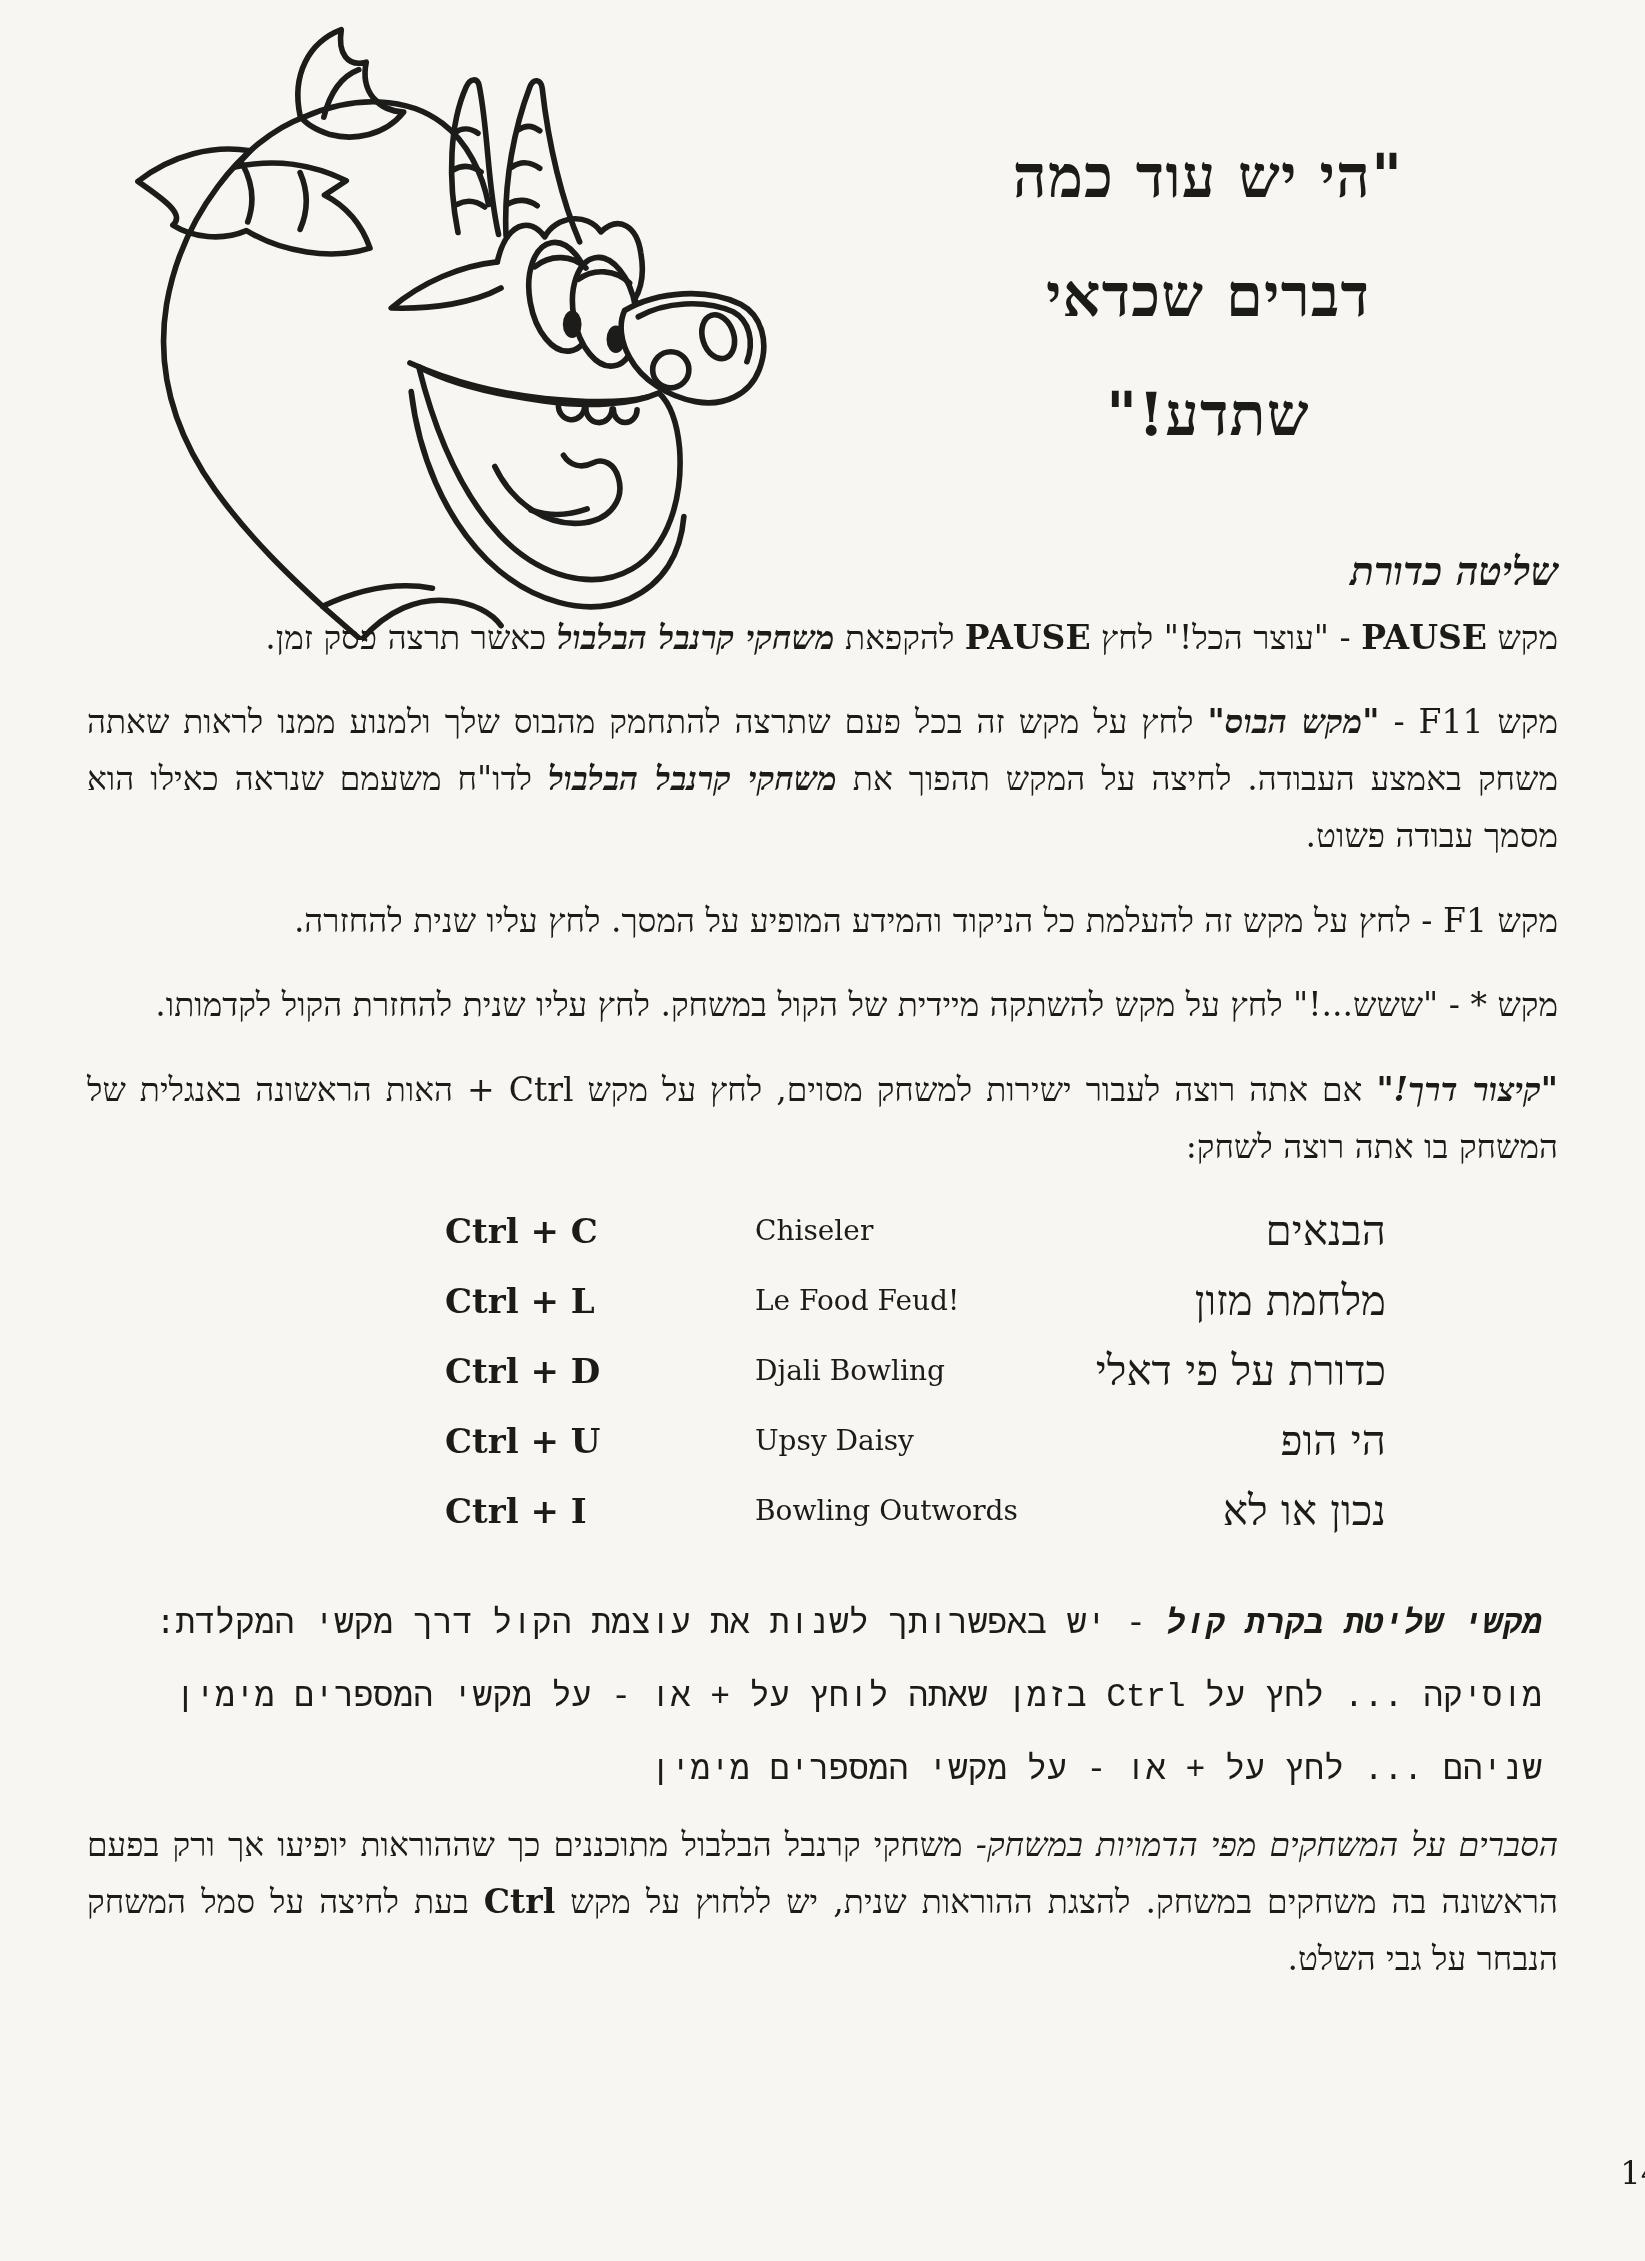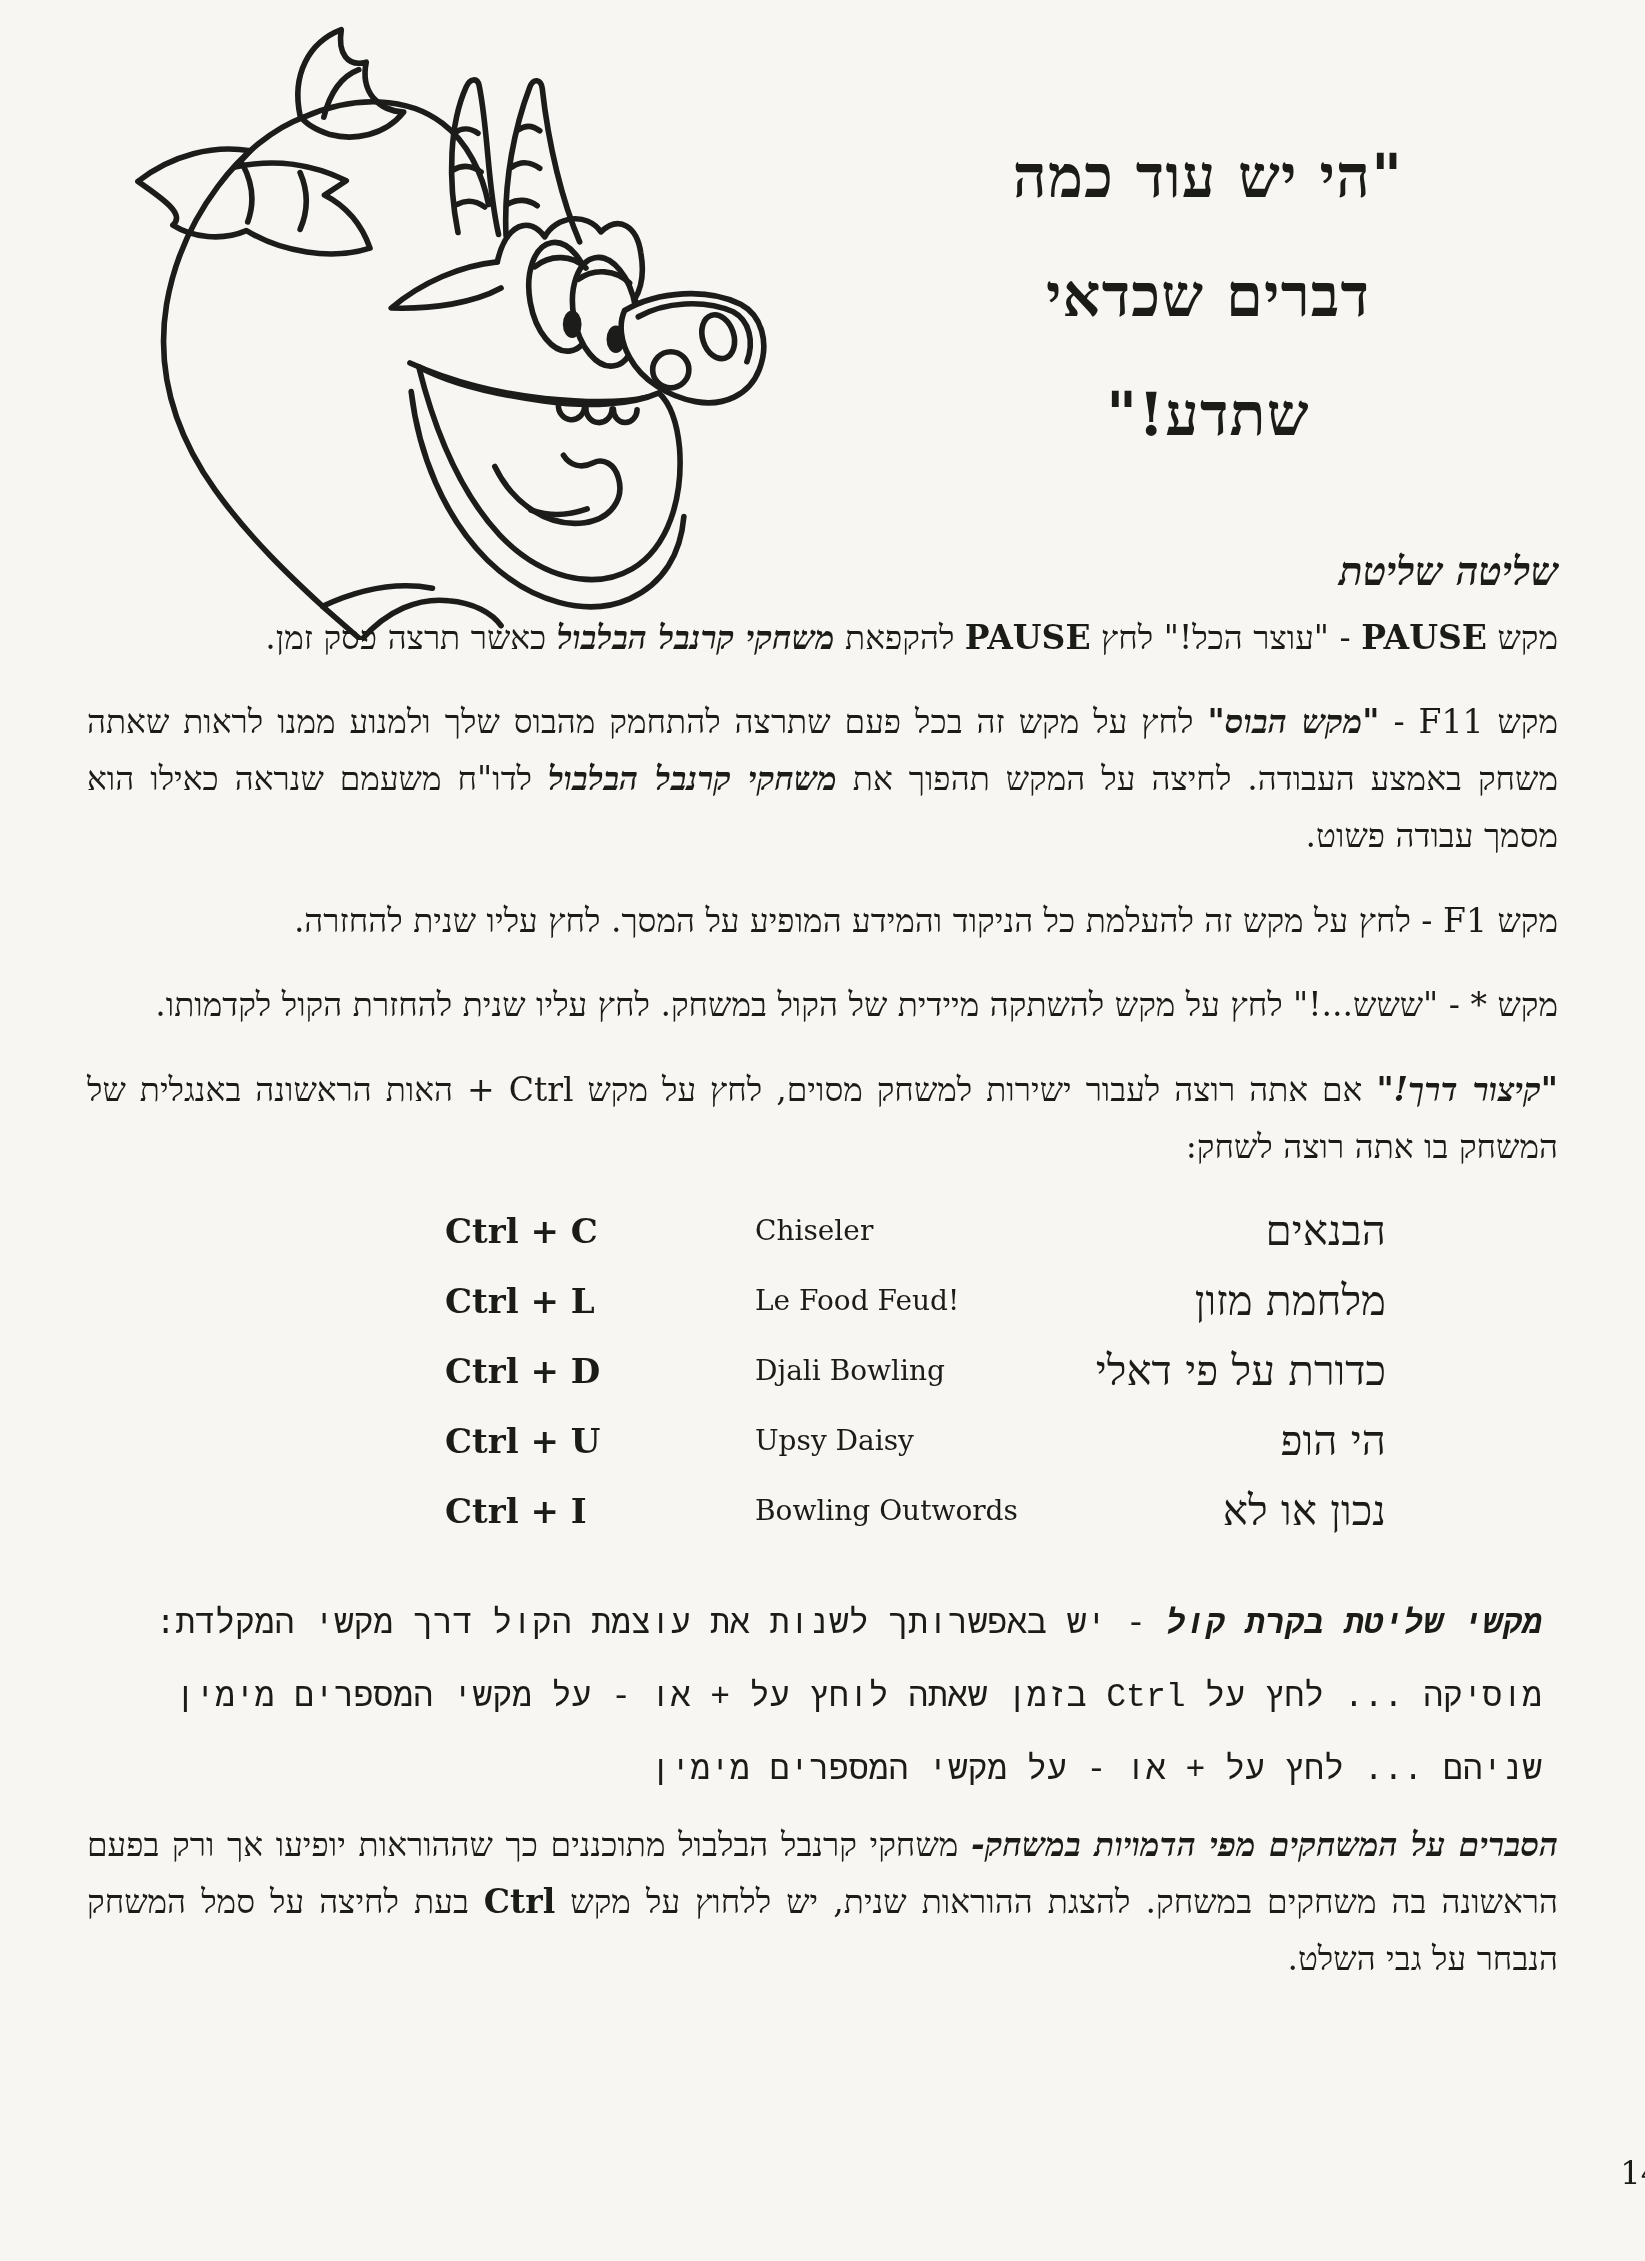--- a/index.html
+++ b/index.html
@@ -115,21 +115,21 @@
     <path d="M 428,1000 C 470,952 520,932 568,937 C 608,940 638,957 652,977"></path>
   </svg>
 
   <div class="headline">
     <div>"הי יש עוד כמה</div>
     <div>דברים שכדאי</div>
     <div>שתדע!"</div>
   </div>
 
   <div class="content">
-    <h2 class="section-heading">שליטה שליטת</h2>
+    <h2 class="section-heading">שליטה כדורת</h2>
 
     <p><span>מקש </span><span style="font-weight: bold;">PAUSE</span><span> - "עוצר הכל!" לחץ </span><span style="font-weight: bold;">PAUSE</span><span> להקפאת </span><span style="font-weight: bold; font-style: italic;">משחקי קרנבל הבלבול</span><span> כאשר תרצה פסק זמן.</span></p>
     <p><span>מקש F11 - </span><span style="font-weight: bold; font-style: italic;">"מקש הבוס"</span><span> לחץ על מקש זה בכל פעם שתרצה להתחמק מהבוס שלך ולמנוע ממנו לראות שאתה משחק באמצע העבודה. לחיצה על המקש תהפוך את </span><span style="font-weight: bold; font-style: italic;">משחקי קרנבל הבלבול</span><span> לדו"ח משעמם שנראה כאילו הוא מסמך עבודה פשוט.</span></p>
     <p><span>מקש F1 - לחץ על מקש זה להעלמת כל הניקוד והמידע המופיע על המסך. לחץ עליו שנית להחזרה.</span></p>
     <p><span>מקש * - "ששש...!" לחץ על מקש להשתקה מיידית של הקול במשחק. לחץ עליו שנית להחזרת הקול לקדמותו.</span></p>
     <p><span style="font-weight: bold; font-style: italic;">"קיצור דרך!"</span><span> אם אתה רוצה לעבור ישירות למשחק מסוים, לחץ על מקש Ctrl + האות הראשונה באנגלית של המשחק בו אתה רוצה לשחק:</span></p>
 
     <div class="shortcut-table">
       <div class="srow">
         <span class="skeys">Ctrl + C</span>
@@ -155,18 +155,18 @@
         <span class="skeys">Ctrl + I</span>
         <span class="sgame">Bowling Outwords</span>
         <span class="sheb">נכון או לא</span>
       </div>
     </div>
 
     <p class="vline"><span style="font-weight: bold; font-style: italic;">מקשי שליטת בקרת קול</span><span> - יש באפשרותך לשנות את עוצמת הקול דרך מקשי המקלדת:</span></p>
     <p class="vline"><span>מוסיקה ... לחץ על Ctrl בזמן שאתה לוחץ על + או - על מקשי המספרים מימין</span></p>
     <p class="vline"><span>שניהם ... לחץ על + או - על מקשי המספרים מימין</span></p>
 
-    <p class="explain"><span style="font-weight: bold; font-style: italic;">הסברים על המשחקים מפי הדמויות במשחק-</span><span> משחקי קרנבל הבלבול מתוכננים כך שההוראות יופיעו אך ורק בפעם הראשונה בה משחקים במשחק. להצגת ההוראות שנית, יש ללחוץ על מקש </span><span style="font-weight: bold;">Ctrl</span><span> בעת לחיצה על סמל המשחק הנבחר על גבי השלט.</span></p>
+    <p class="explain"><span style="font-weight: normal; font-style: italic;">הסברים על המשחקים מפי הדמויות במשחק-</span><span> משחקי קרנבל הבלבול מתוכננים כך שההוראות יופיעו אך ורק בפעם הראשונה בה משחקים במשחק. להצגת ההוראות שנית, יש ללחוץ על מקש </span><span style="font-weight: bold;">Ctrl</span><span> בעת לחיצה על סמל המשחק הנבחר על גבי השלט.</span></p>
   </div>
 
   <div class="page-number">14</div>
 </div>
 
 
 </body></html>

